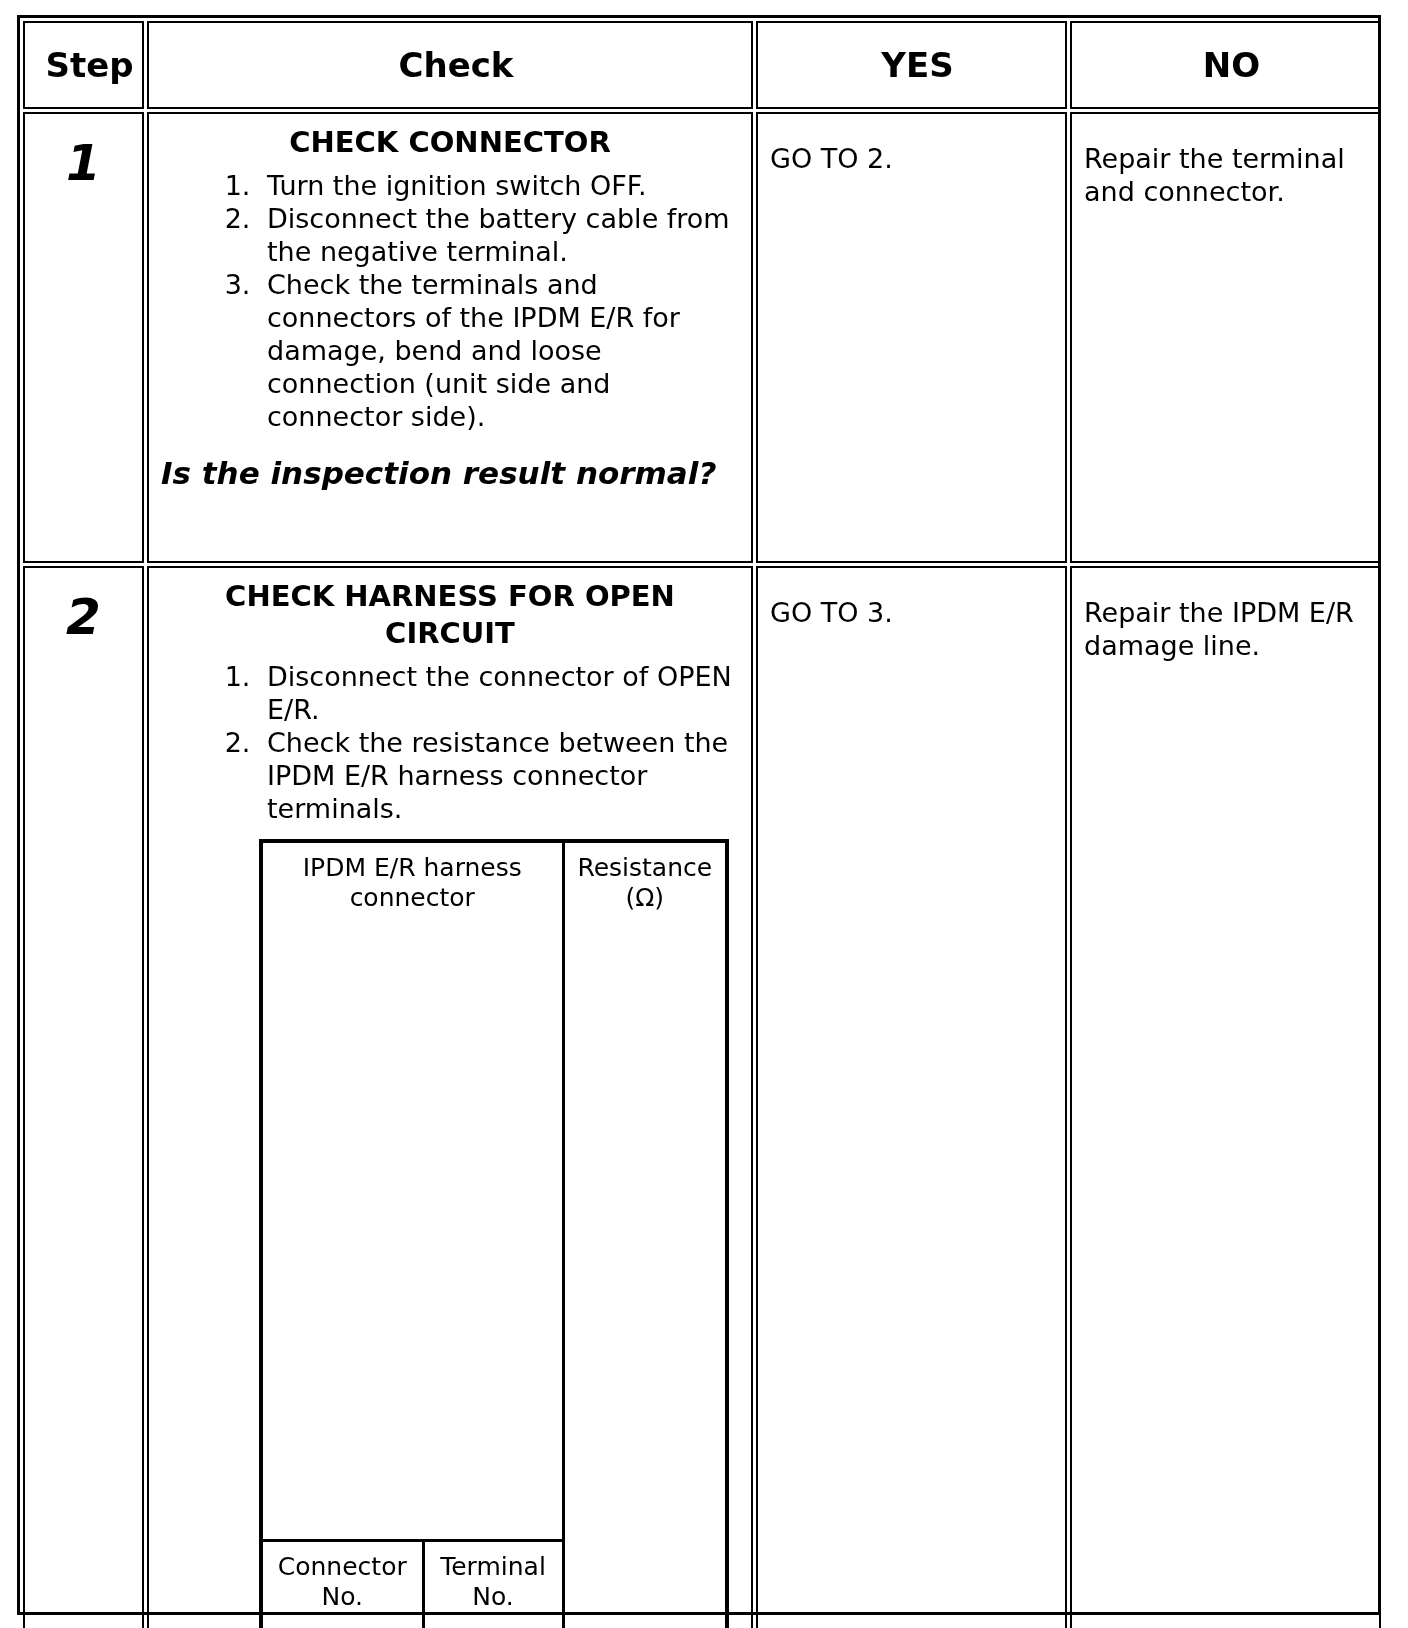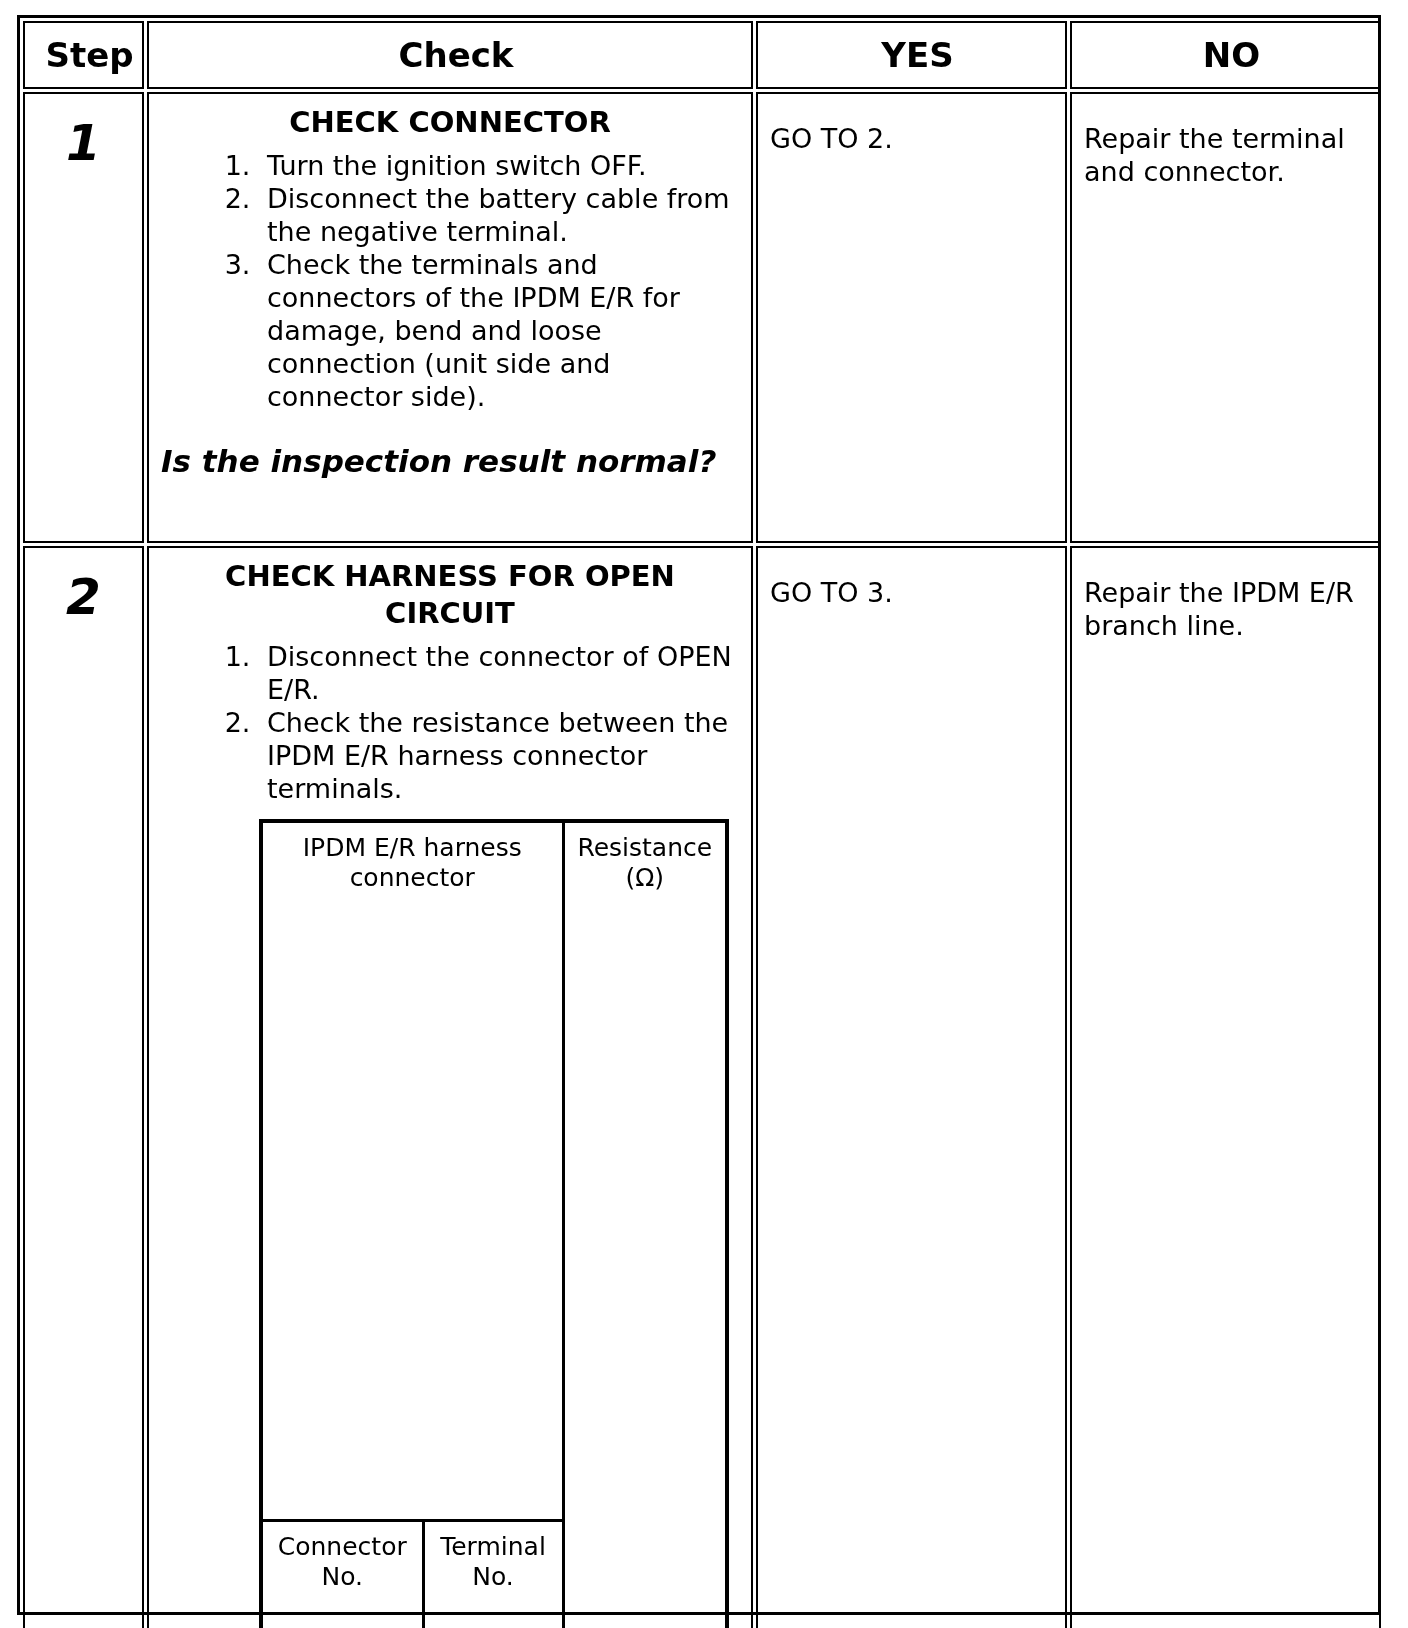--- a/index.html
+++ b/index.html
@@ -32,21 +32,21 @@
       width: 1358px;
       table-layout: fixed;
     }
     table.main td, table.main th {
       border: 2px solid #000;
       vertical-align: top;
       padding: 0;
       box-sizing: border-box;
     }
     table.main th {
-      height: 68px;
+      height: 88px;
       font-weight: bold;
       font-size: 34px;
       vertical-align: middle;
       text-align: center;
       padding-left: 12px;
     }
     col.c-step { width: 121px; }
     col.c-action { width: 606px; }
     col.c-yes { width: 311px; }
     col.c-no { width: 311px; }
@@ -139,21 +139,21 @@
         <div class="step-num">1</div>
       </td>
       <td>
         <div class="action">
           <div class="action-title">CHECK CONNECTOR</div>
           <ol class="steps">
             <li>Turn the ignition switch OFF.</li>
             <li>Disconnect the battery cable from the negative terminal.</li>
             <li>Check the terminals and connectors of the IPDM E/R for damage, bend and loose connection (unit side and connector side).</li>
           </ol>
-          <div class="question" style="margin-top:28px;">Is the inspection result normal?</div>
+          <div class="question" style="margin-top:20px;">Is the inspection result normal?</div>
         </div>
       </td>
       <td>
         <div class="cell-text">GO TO 2.</div>
       </td>
       <td>
         <div class="cell-text">Repair the terminal and connector.</div>
       </td>
     </tr>
 
@@ -187,18 +187,18 @@
 
           </tbody>
             </table>
 
         </div>
       </td>
       <td>
         <div class="cell-text">GO TO 3.</div>
       </td>
       <td>
-        <div class="cell-text">Repair the IPDM E/R branch line.</div>
+        <div class="cell-text">Repair the IPDM E/R damage line.</div>
       </td>
     </tr>
 
   </tbody>
 </table>
 
 </body></html>

